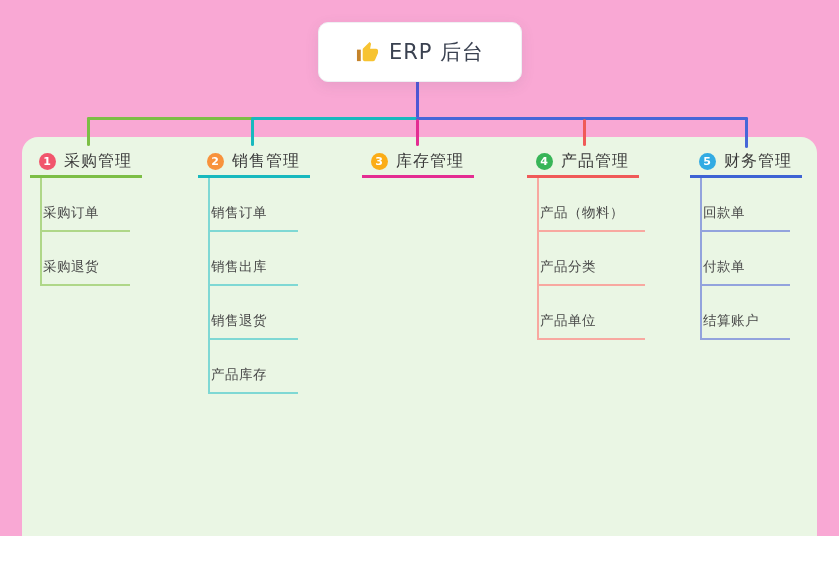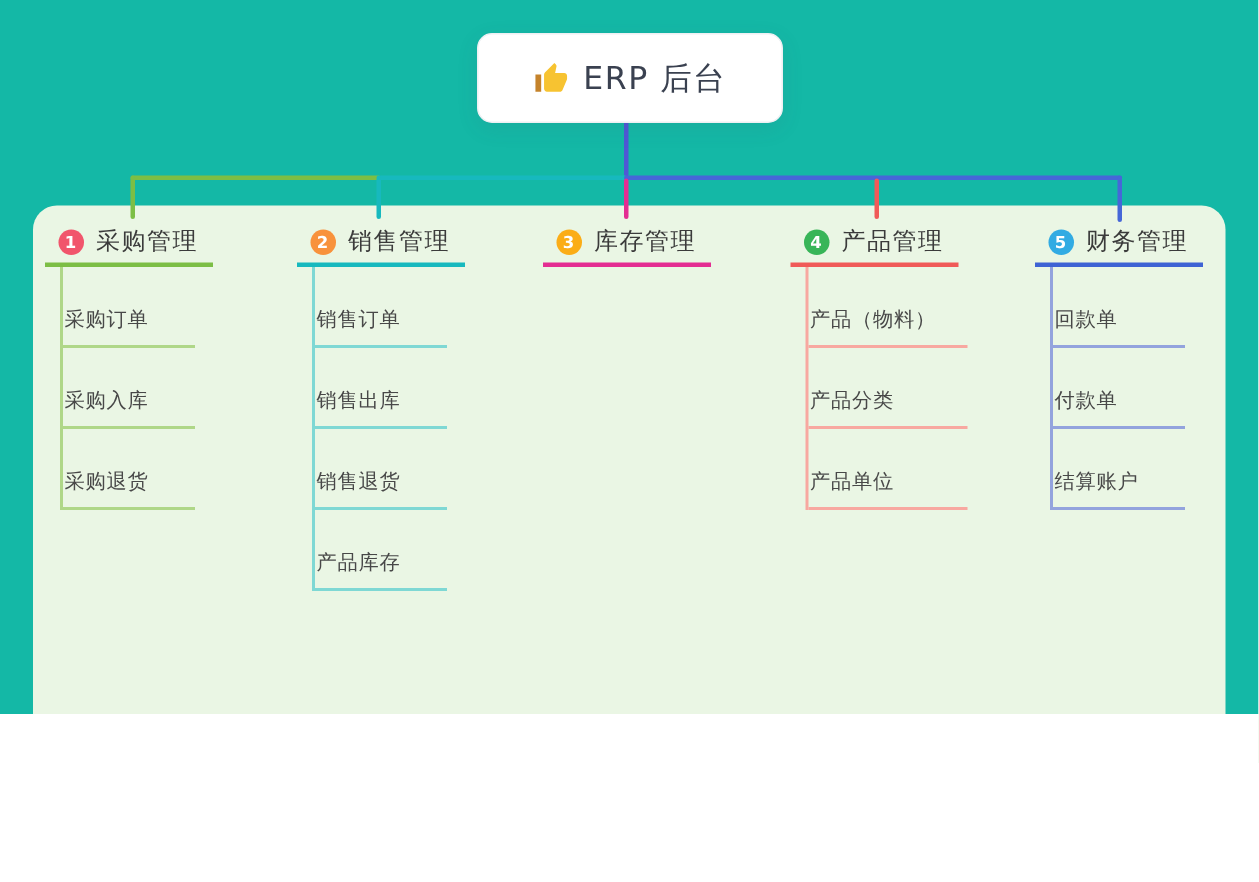--- a/index.html
+++ b/index.html
@@ -2,22 +2,22 @@
 <html><head>
 <meta charset="utf-8">
 <style>
   * { margin:0; padding:0; box-sizing:border-box; }
   html,body { background:#ffffff; }
   body {
     font-family:"DejaVu Sans","Liberation Sans",sans-serif;
     color:#3c3c3c;
   }
   .canvas {
-    position:relative; width:839px; height:476px;
-    background:#14b8a6; overflow:hidden;
+    position:relative; width:839px; height:536px;
+    background:#f9a8d4; overflow:hidden;
   }
   
   .root-node {
     position:absolute; left:318px; top:22px; width:204px; height:60px;
     background:#fff; border:1px solid #eef0f3; border-radius:10px;
     box-shadow:0 4px 14px rgba(70,80,100,.10);
     display:flex; align-items:center; justify-content:center; gap:10px;
     font-size:21px; font-weight:500; color:#3a4150; letter-spacing:1px;
     cursor:pointer; z-index:3;
   }
@@ -95,21 +95,20 @@
 
   <div class="board" style="background: rgb(234, 246, 228);"></div>
 
   <div class="column col-1" style="--main: #7CBE45; --light: #AFD788; --badge: #F1556C;">
     <div class="col-header">
       <span class="badge">1</span>
       <span>采购管理</span>
     </div>
     <div class="items">
       <div class="item">采购订单</div>
-      <div class="item">采购入库</div>
       <div class="item">采购退货</div>
     </div>
   </div>
 
   <div class="column col-2" style="--main: #17B9BE; --light: #7FD8D4; --badge: #F8923C;">
     <div class="col-header">
       <span class="badge">2</span>
       <span>销售管理</span>
     </div>
     <div class="items">

